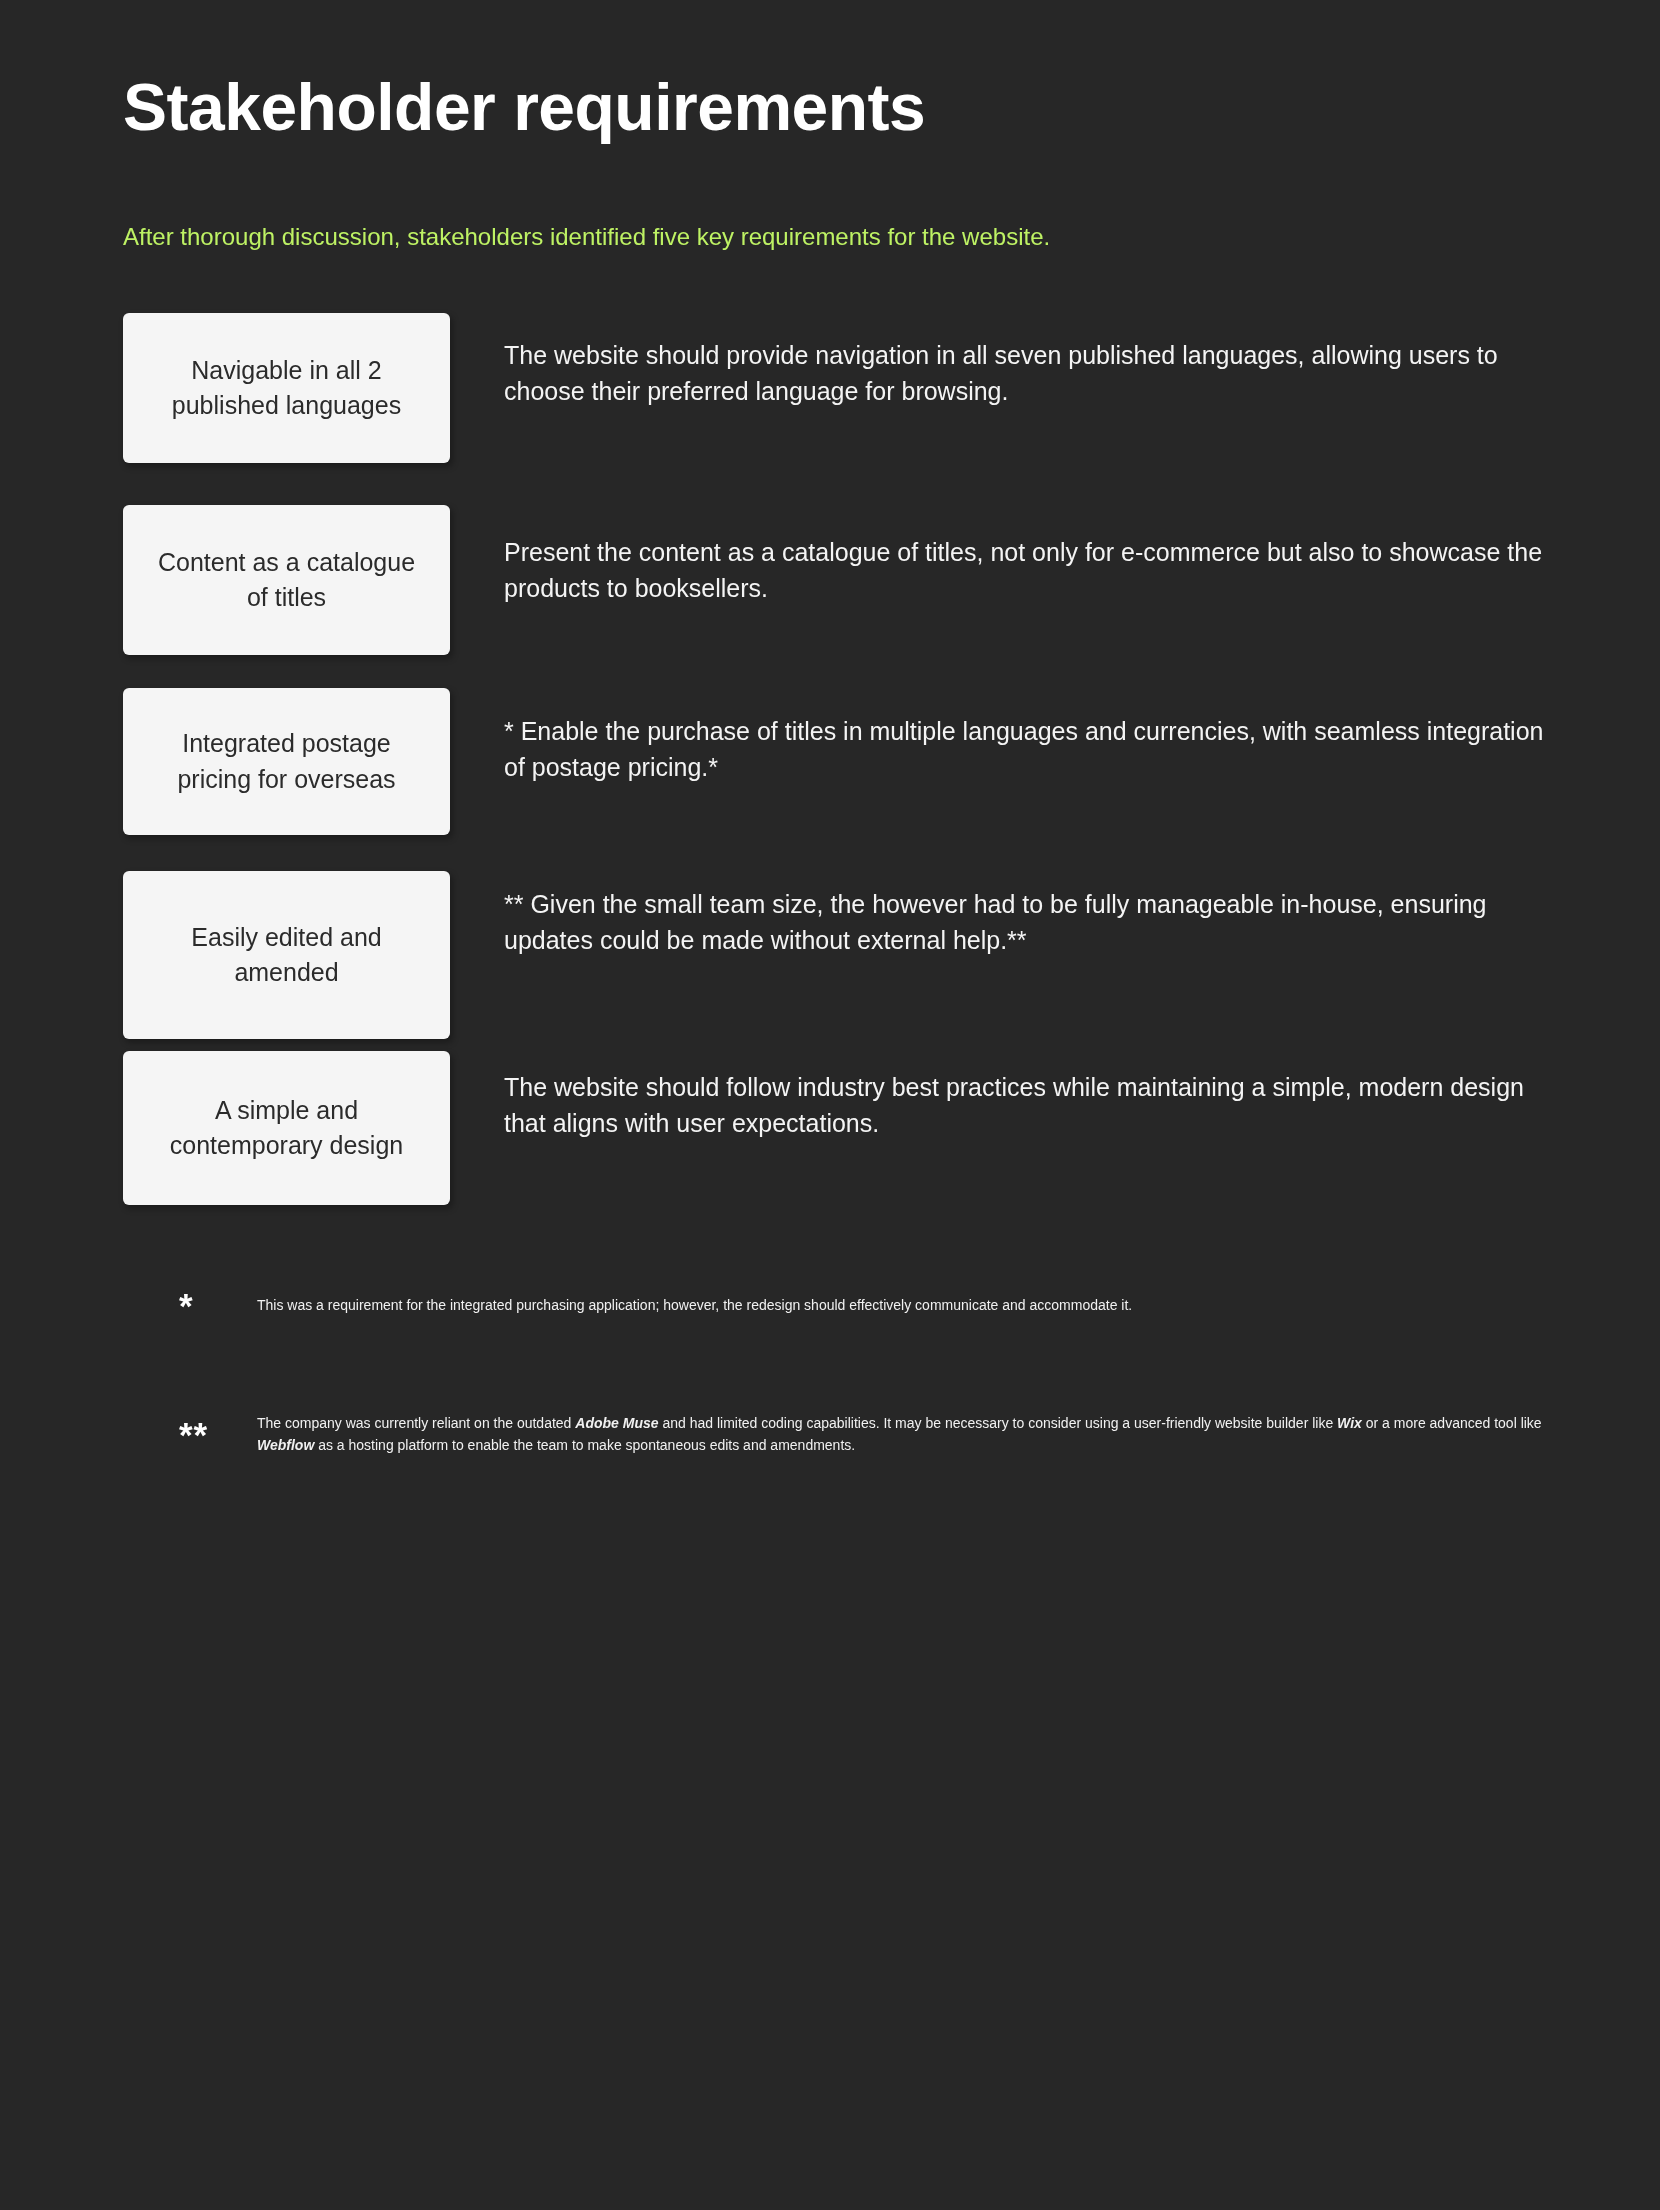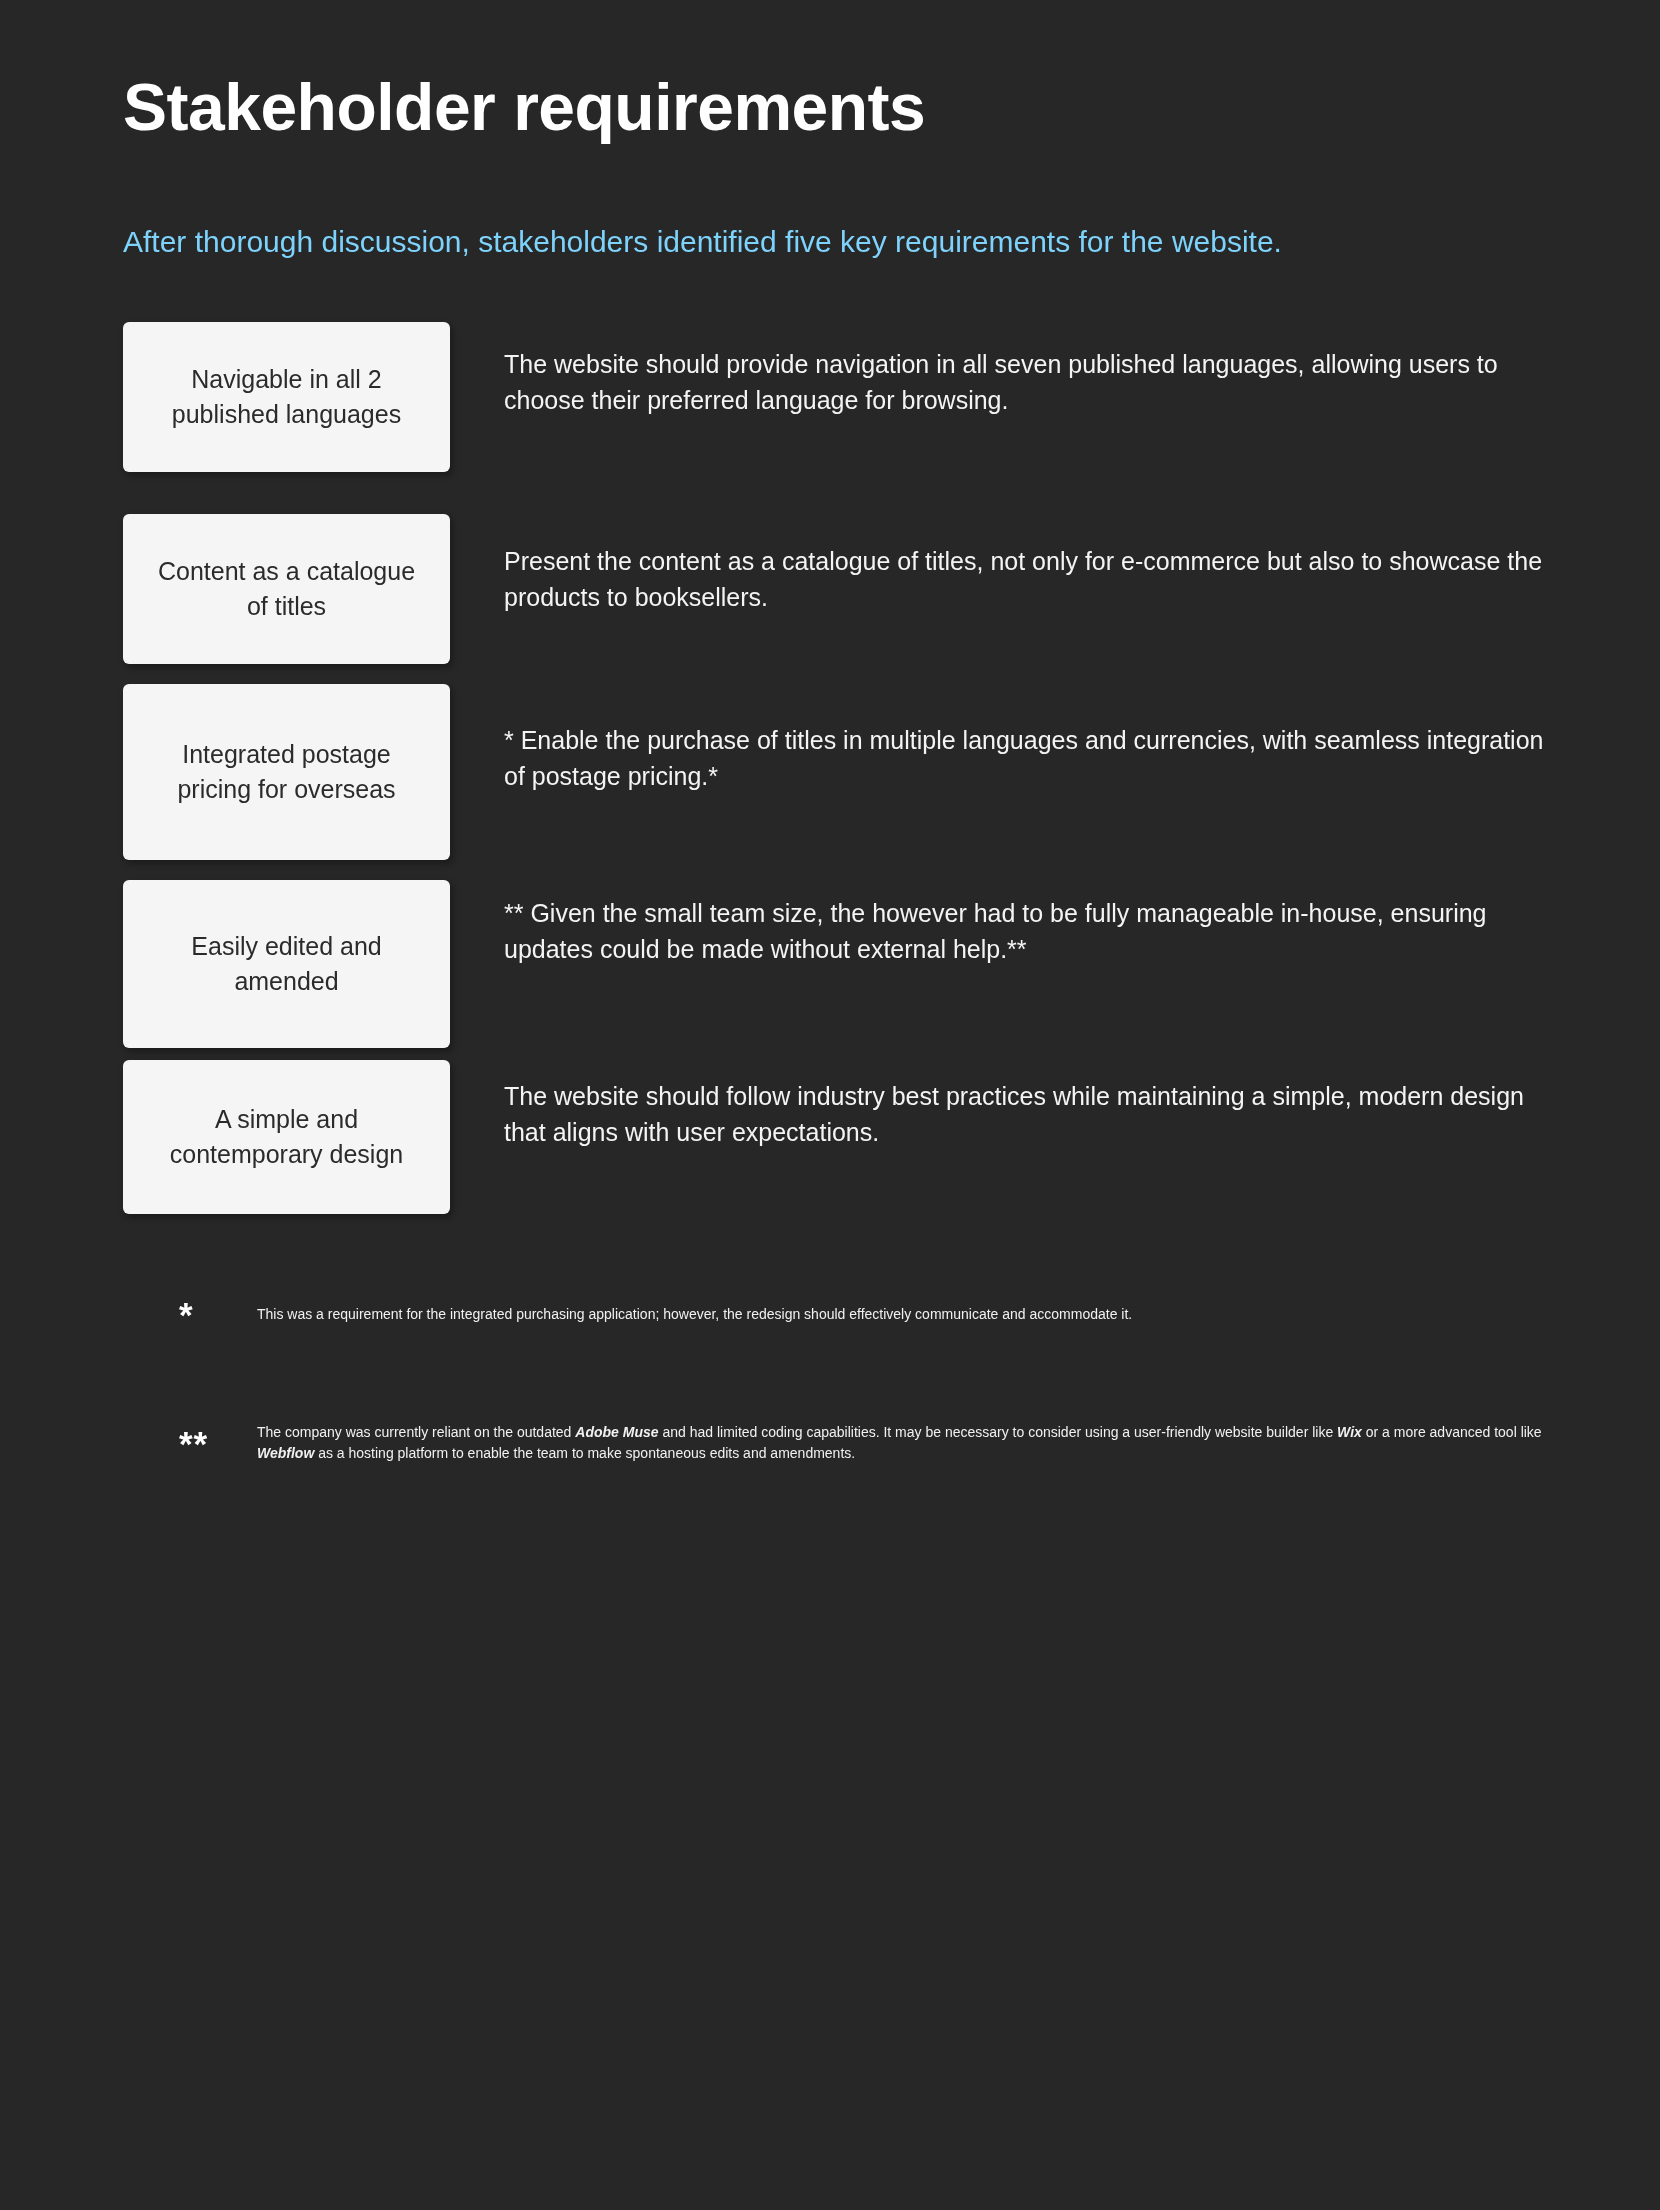--- a/index.html
+++ b/index.html
@@ -35,24 +35,24 @@
   .page-title {
     font-size: 66px;
     font-weight: 700;
     letter-spacing: -0.5px;
     line-height: 1.1;
     color: #ffffff;
     margin-top: 71px;
   }
 
   .page-subtitle {
-    font-size: 30px;
+    font-size: 24px;
     font-weight: 400;
     line-height: 1.45;
-    color: #7dd3fc;
+    color: #bef264;
     margin-top: 76px;
   }
 
   
   .requirements {
     margin-top: 59px;
     display: flex;
     flex-direction: column;
   }
 
@@ -92,21 +92,21 @@
   
   .row-0 { height: 179px; }
   .row-0 .req-card { height: 150px; }
   .row-0 .req-desc { padding-top: 24px; }
 
   .row-1 { height: 183px; }
   .row-1 .req-card { height: 150px; margin-top: 13px; }
   .row-1 .req-desc { padding-top: 42px; }
 
   .row-2 { height: 183px; }
-  .row-2 .req-card { height: 176px; }
+  .row-2 .req-card { height: 147px; margin-top: 13px; }
   .row-2 .req-desc { padding-top: 38px; }
 
   .row-3 { height: 180px; }
   .row-3 .req-card { height: 168px; margin-top: 13px; }
   .row-3 .req-desc { padding-top: 28px; }
 
   .row-4 { height: 183px; }
   .row-4 .req-card { height: 154px; margin-top: 13px; }
   .row-4 .req-desc { padding-top: 31px; }
 

